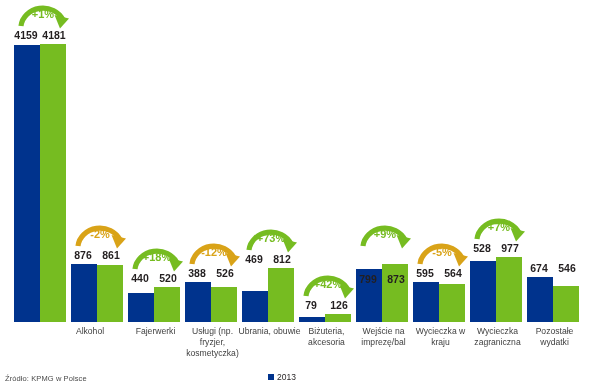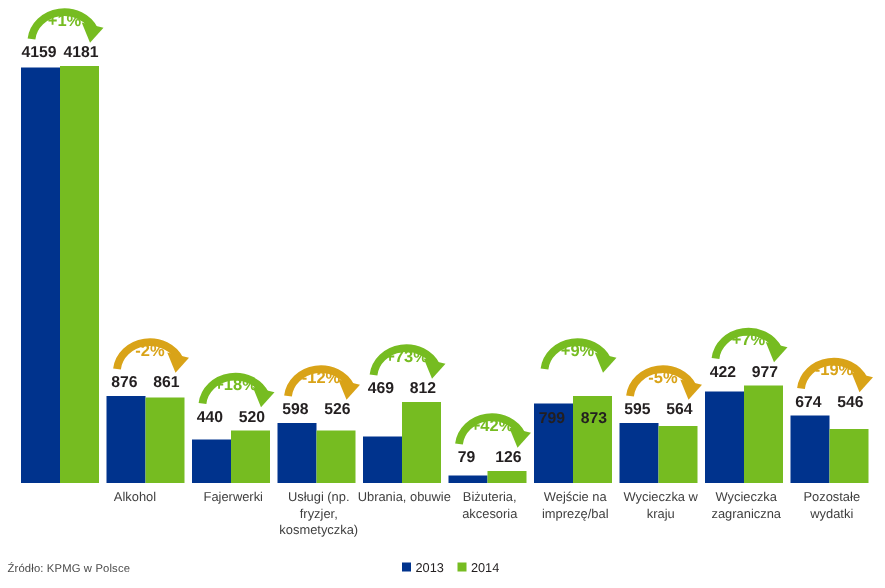--- a/index.html
+++ b/index.html
@@ -42,21 +42,21 @@
   .xlabels{position:absolute;left:0;top:326px;width:590px;height:44px;}
   .xlabel{position:absolute;top:0;width:66px;text-align:center;
           font-size:8.6px;color:#3f3f3f;line-height:11px;}
 
   
   .source{
     position:absolute;left:5px;top:374px;
     font-size:7.5px;color:#4a4a4a;letter-spacing:.1px;
   }
   .legend{position:absolute;left:268px;top:372px;height:12px;
-          display:flex;align-items:center;gap:9px;}
+          display:flex;align-items:flex-start;gap:19px;flex-direction:column;}
   .legend .item{display:flex;align-items:center;gap:3px;
                 font-size:8.5px;color:#231f20;}
   .legend .swatch{width:6px;height:6px;display:inline-block;}
   .legend .s13{background:#00338D;}
   .legend .s14{background:#76BC21;}
 </style>
 </head>
 <body>
 
 <div id="chart-root">
@@ -112,21 +112,21 @@
           </svg>
           <div class="pct">+18%</div>
         </div>
       </div>
       <div class="group" style="left: 184px;">
         <div class="bars">
           <div class="bar y2013" title="Usługi (np. fryzjer, kosmetyczka) 2013: 598" style="height: 39.8268px;"></div>
           <div class="bar y2014" title="Usługi (np. fryzjer, kosmetyczka) 2014: 526" style="height: 35.0316px;"></div>
         </div>
         <div class="vals" style="top: 267.173px;">
-          <span class="v13">598</span>
+          <span class="v13">388</span>
           <span class="v14">526</span>
         </div>
         <div class="arrow down" style="top: 237.173px;">
           <svg width="56" height="30" viewBox="0 0 56 30">
             <path d="M6 27 A 22 20 0 0 1 48 21" fill="none" stroke="#D9A318" stroke-width="5.2" stroke-linecap="butt"></path>
             <path d="M39.5 16 L54 19.5 L45 29.5 Z" fill="#D9A318"></path>
           </svg>
           <div class="pct">-12%</div>
         </div>
       </div>
@@ -197,46 +197,39 @@
           </svg>
           <div class="pct">-5%</div>
         </div>
       </div>
       <div class="group" style="left: 469px;">
         <div class="bars">
           <div class="bar y2013" title="Wycieczka zagraniczna 2013: 915" style="height: 60.939px;"></div>
           <div class="bar y2014" title="Wycieczka zagraniczna 2014: 977" style="height: 65.0682px;"></div>
         </div>
         <div class="vals" style="top: 241.932px;">
-          <span class="v13">422</span>
+          <span class="v13">528</span>
           <span class="v14">977</span>
         </div>
         <div class="arrow up" style="top: 211.932px;">
           <svg width="56" height="30" viewBox="0 0 56 30">
             <path d="M6 27 A 22 20 0 0 1 48 21" fill="none" stroke="#76BC21" stroke-width="5.2" stroke-linecap="butt"></path>
             <path d="M39.5 16 L54 19.5 L45 29.5 Z" fill="#76BC21"></path>
           </svg>
           <div class="pct">+7%</div>
         </div>
       </div>
       <div class="group" style="left: 526px;">
         <div class="bars">
           <div class="bar y2013" title="Pozostałe wydatki 2013: 674" style="height: 44.8884px;"></div>
           <div class="bar y2014" title="Pozostałe wydatki 2014: 546" style="height: 36.3636px;"></div>
         </div>
         <div class="vals" style="top: 262.112px;">
           <span class="v13">674</span>
           <span class="v14">546</span>
-        </div>
-        <div class="arrow down" style="top: 232.112px;">
-          <svg width="56" height="30" viewBox="0 0 56 30">
-            <path d="M6 27 A 22 20 0 0 1 48 21" fill="none" stroke="#D9A318" stroke-width="5.2" stroke-linecap="butt"></path>
-            <path d="M39.5 16 L54 19.5 L45 29.5 Z" fill="#D9A318"></path>
-          </svg>
-          <div class="pct">-19%</div>
         </div>
       </div>
     </div>
 
   <div class="xlabels" id="xlabels">
       <div class="xlabel" style="left: 57px;">Alkohol</div>
       <div class="xlabel" style="left: 122.5px;">Fajerwerki</div>
       <div class="xlabel" style="left: 179.5px;">Usługi (np. fryzjer, kosmetyczka)</div>
       <div class="xlabel" style="left: 236.5px;">Ubrania, obuwie</div>
       <div class="xlabel" style="left: 293.5px;">Biżuteria, akcesoria</div>

